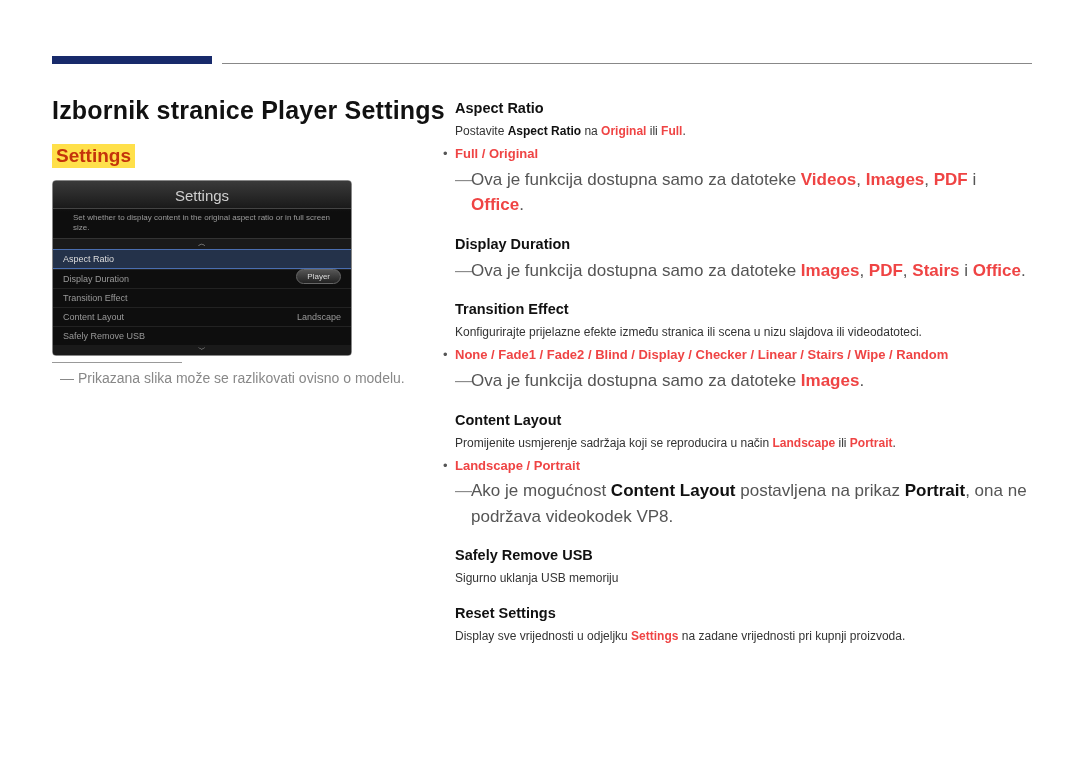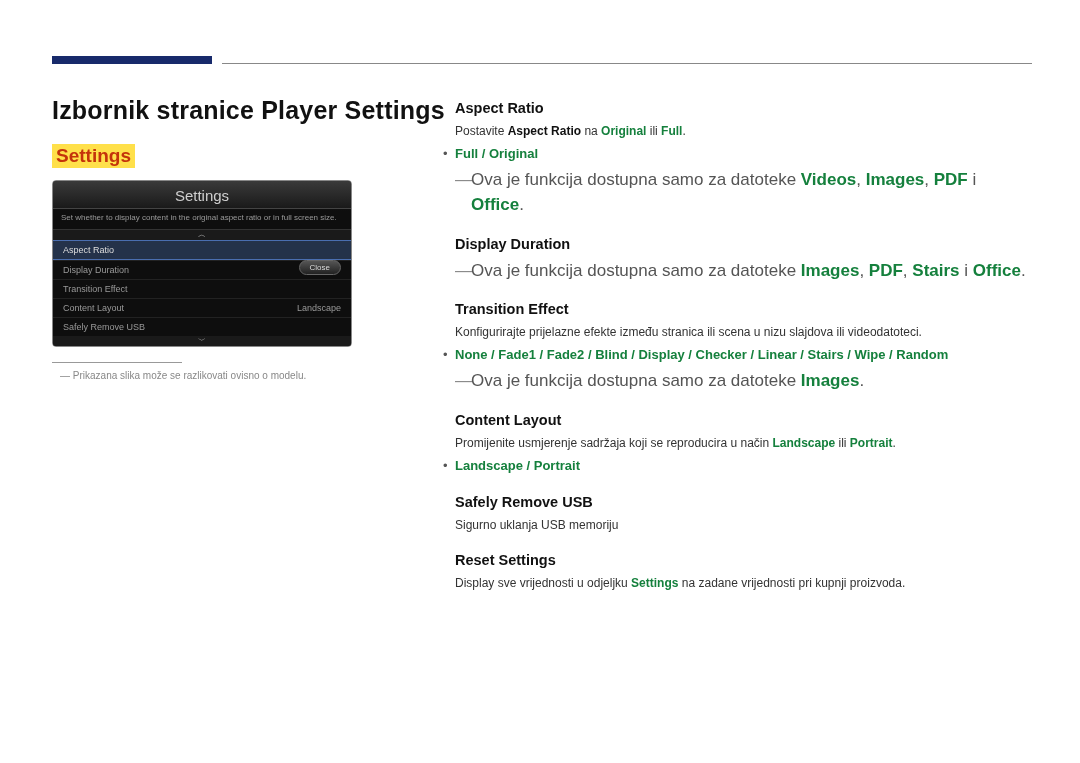--- a/index.html
+++ b/index.html
@@ -64,21 +64,21 @@
     color: #cfcfcf;
     font-size: 15px;
     padding: 6px 0 4px;
     font-weight: 300;
     background: linear-gradient(#3a3a3a,#1a1a1a);
     border-bottom: 1px solid #444;
   }
   .mock-desc {
     font-size: 8px;
     color: #9a9a9a;
-    padding: 4px 8px 6px;
+    padding: 4px 20px 6px;
     line-height: 1.2;
   }
   .mock-list {
     position: relative;
     border-top: 1px solid #333;
   }
   .mock-scroll {
     height: 10px;
     background: #1a1a1a;
     text-align: center;
@@ -117,40 +117,40 @@
     position: absolute;
     left: 52px;
     top: 362px;
     width: 130px;
     border-top: 1px solid #999;
   }
   .mock-caption {
     position: absolute;
     left: 60px;
     top: 370px;
-    font-size: 10px;
+    font-size: 14px;
     color: #888;
   }
 
   
   .col {
     position: absolute;
     left: 455px;
     top: 100px;
     right: 48px;
     font-size: 12px;
     color: #333;
   }
   .h { font-size: 14.5px; font-weight: 700; color: #111; margin-top: 18px; margin-bottom: 6px; }
   .h:first-child { margin-top: 0; }
   .p { font-size: 12px; color: #333; margin-bottom: 4px; line-height: 1.5; }
   .li { font-size: 13px; line-height: 1.6; position: relative; }
   .li::before { content: "•"; position: absolute; left: -12px; color: #555; }
   b.em { font-weight: 600; color: #111; }
-  .orange { color: #15803d; font-weight: 600; }
+  .orange { color: #ef4444; font-weight: 600; }
   .dash { position: relative; padding-left: 16px; font-size: 17px; color: #555; line-height: 1.5; margin-top: 2px; }
   .dash::before { content: "―"; position: absolute; left: 0; color: #888; }
 </style>
 </head>
 <body>
 
 <div class="top-bar"></div>
 <div class="hr"></div>
 
 <div class="page-title">Izbornik stranice Player Settings</div>
@@ -171,21 +171,21 @@
       <span>Transition Effect</span>
     </div>
     <div class="mock-row">
       <span>Content Layout</span>
       <span>Landscape</span>
     </div>
     <div class="mock-row">
       <span>Safely Remove USB</span>
     </div>
     <div class="mock-scroll">﹀</div>
-    <div class="mock-close">Close</div>
+    <div class="mock-close">Player</div>
   </div>
 </div>
 <div class="mock-rule"></div>
 <div class="mock-caption">― <span>Prikazana slika može se razlikovati ovisno o modelu.</span></div>
 
 <div class="col">
 
   <div class="h">Aspect Ratio</div>
   <div class="p">
     <span>Postavite </span><b class="em">Aspect Ratio</b><span> na </span><span class="orange">Original</span><span> ili </span><span class="orange">Full</span><span>.</span>
@@ -205,20 +205,23 @@
   <div class="li"><span class="orange">None / Fade1 / Fade2 / Blind / Display / Checker / Linear / Stairs / Wipe / Random</span></div>
   <div class="dash">
     <span>Ova je funkcija dostupna samo za datoteke </span><span class="orange">Images</span><span>.</span>
   </div>
 
   <div class="h">Content Layout</div>
   <div class="p">
     <span>Promijenite usmjerenje sadržaja koji se reproducira u način </span><span class="orange">Landscape</span><span> ili </span><span class="orange">Portrait</span><span>.</span>
   </div>
   <div class="li"><span class="orange">Landscape / Portrait</span></div>
+  <div class="dash">
+    <span>Ako je mogućnost </span><b class="em">Content Layout</b><span> postavljena na prikaz </span><b class="em">Portrait</b><span>, ona ne podržava videokodek VP8.</span>
+  </div>
 
   <div class="h">Safely Remove USB</div>
   <div class="p">Sigurno uklanja USB memoriju</div>
 
   <div class="h">Reset Settings</div>
   <div class="p">
     <span>Display sve vrijednosti u odjeljku </span><span class="orange">Settings</span><span> na zadane vrijednosti pri kupnji proizvoda.</span>
   </div>
 
 </div>

